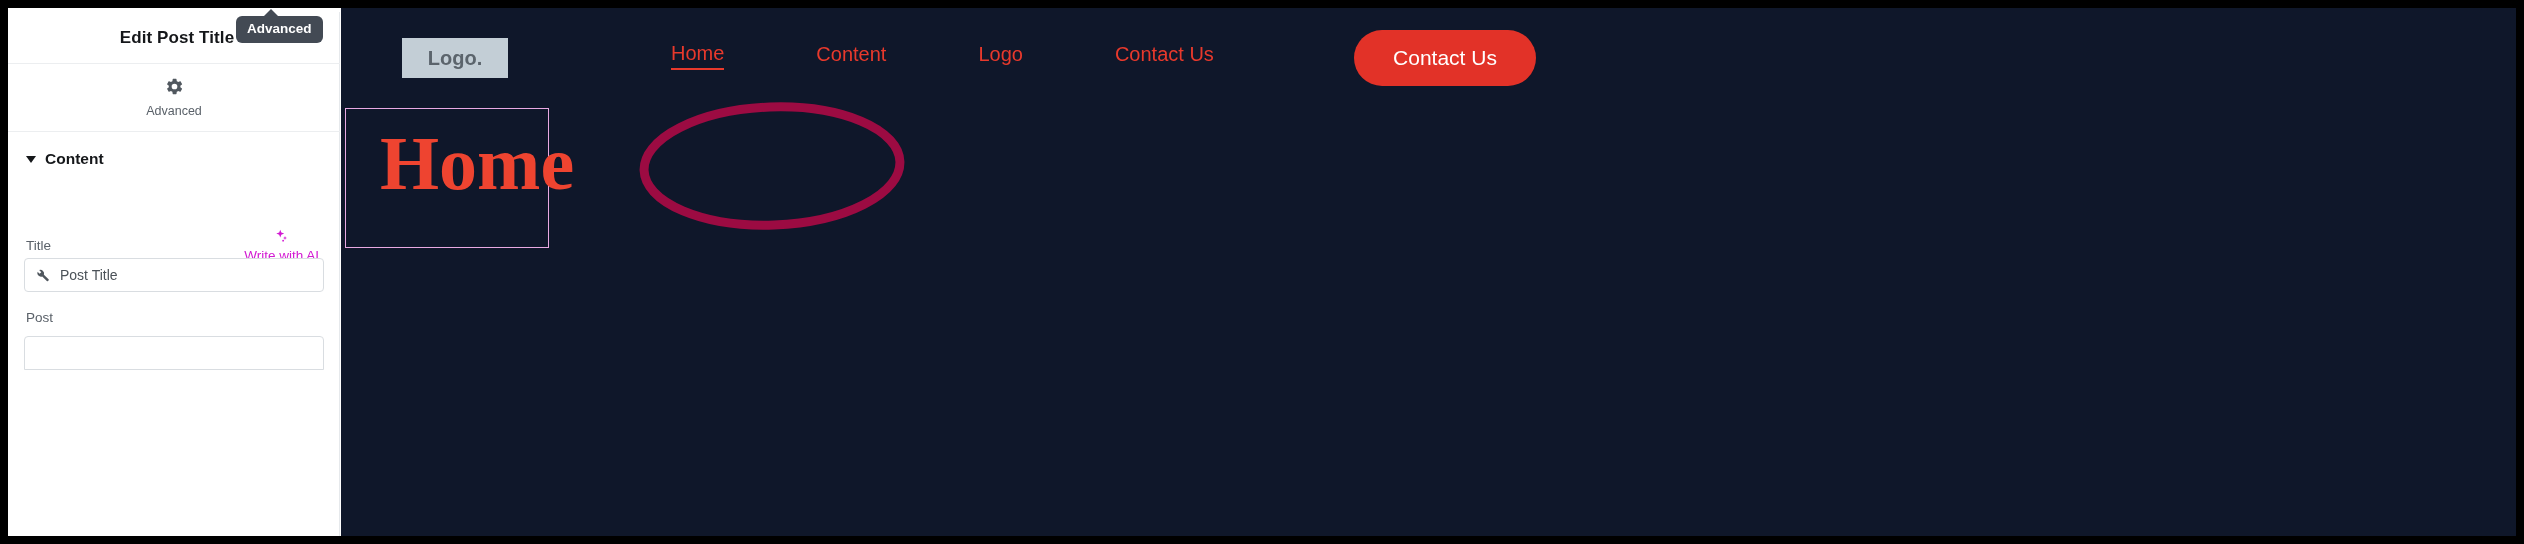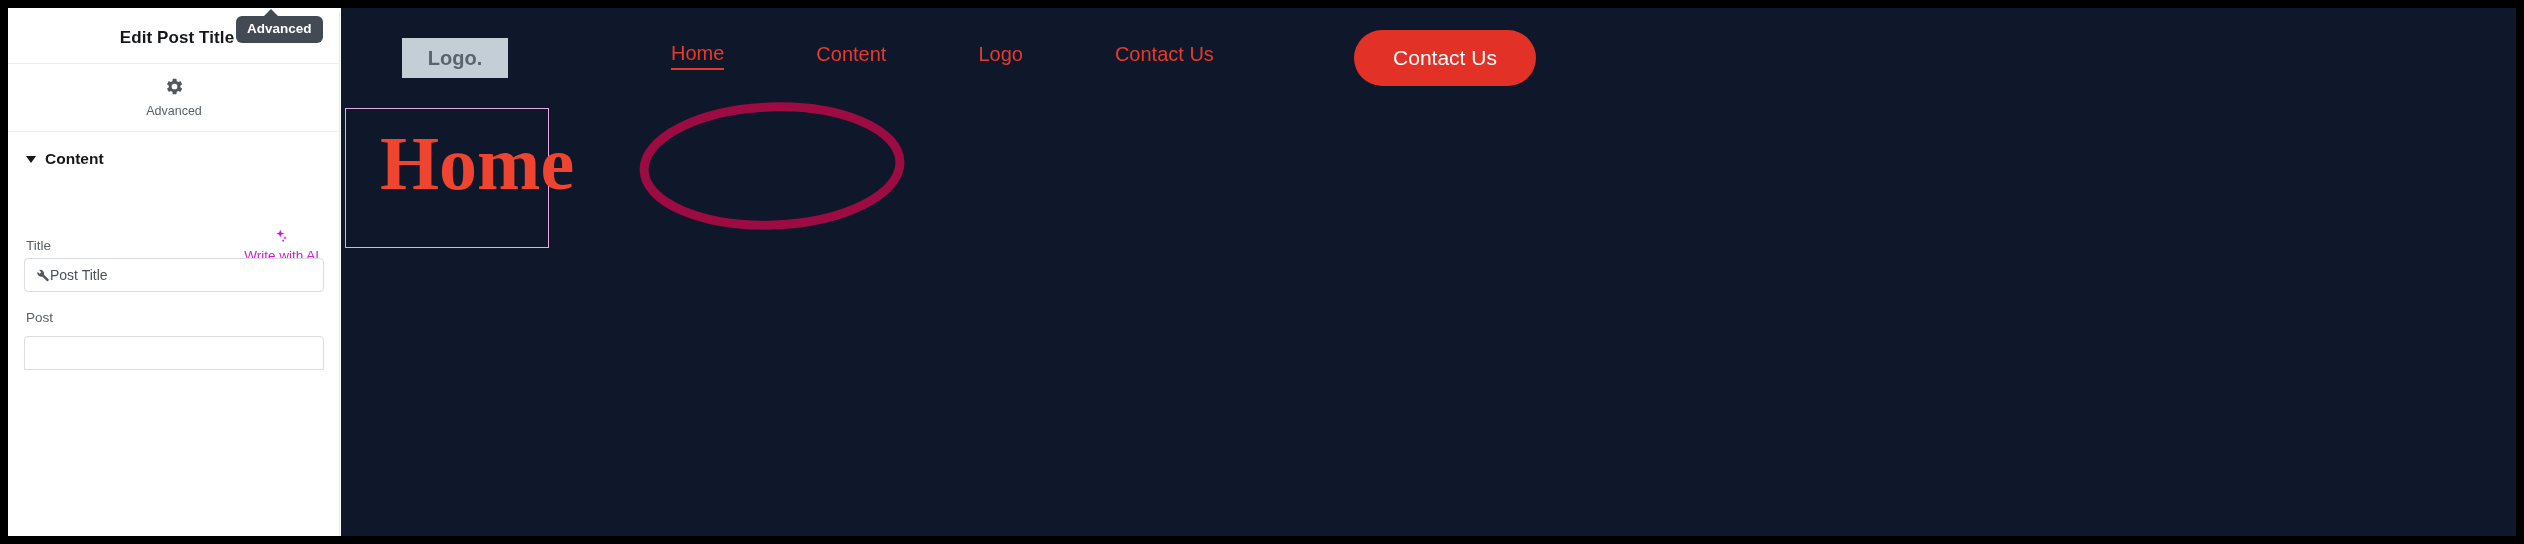--- a/index.html
+++ b/index.html
@@ -168,20 +168,21 @@
   #title-input-wrap {
     position: absolute;
     left: 16px; top: 246px;
     width: 300px; height: 34px;
     border: 1px solid #d9dde1;
     border-radius: 4px;
     background: #ffffff;
     display: flex;
     align-items: center;
     padding: 0 10px;
+    gap: 10px;
     cursor: text;
   }
   #wrench-icon { color: #50575e; display: flex; align-items: center; }
   #title-input-value {
     font-size: 14px;
     color: #4b5258;
   }
 
   
   #link-label {

